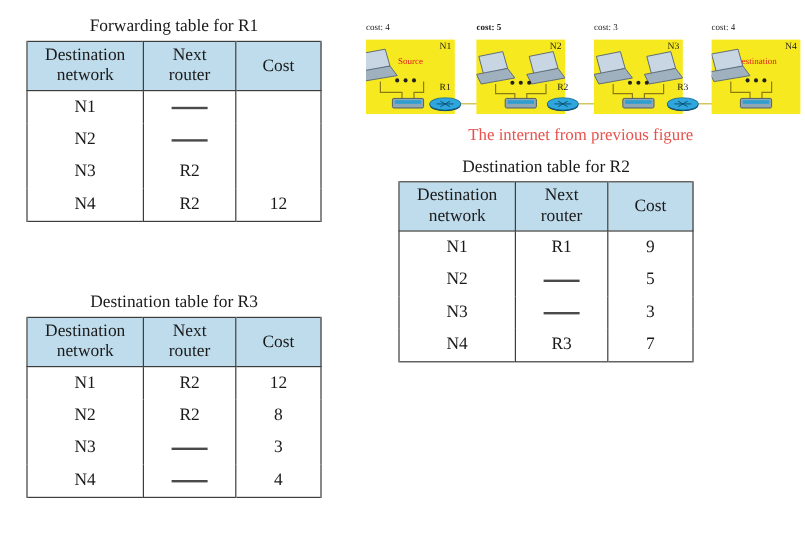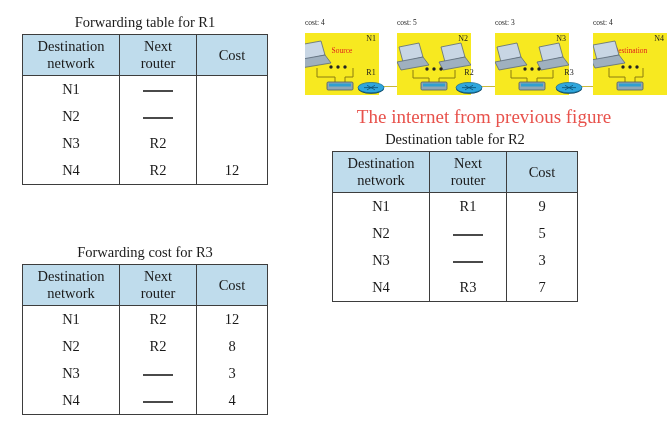--- a/index.html
+++ b/index.html
@@ -126,21 +126,21 @@
     top: 68px;
     height: 1.4px;
     background: #c9b83a;
   }
   .diagram-caption {
     position: absolute;
     left: 297px;
     top: 106px;
     width: 374px;
     text-align: center;
-    font-size: 19px;
+    font-size: 14px;
     color: #e8524c;
   }
 </style>
 </head>
 <body>
 
 <div class="ftable-wrap" style="left:22px; top:14px;">
   <div class="ftable-title">Forwarding table for R1</div>
   <table class="ftable">
     <thead>
@@ -215,21 +215,21 @@
 
   <div class="router" style="left:60px;">
     <div class="router-label">R1</div>
     <svg width="28" height="12" viewBox="0 0 28 12">
       <ellipse cx="14" cy="6.6" rx="13" ry="5.2" fill="#0b3a55"></ellipse>
       <ellipse cx="14" cy="5.6" rx="13" ry="5.2" fill="#2fa6dd" stroke="#11688f" stroke-width="0.7"></ellipse>
       <path d="M7,5.6 L21,5.6 M10,3.3 L18,7.9 M10,7.9 L18,3.3" stroke="#0d4f71" stroke-width="0.8" fill="none"></path>
     </svg>
   </div>
 
-  <div class="net-cost" style="left:100px;">cost: 5</div>
+  <div class="net-cost" style="left:100px;font-weight:bold;">cost: 5</div>
   <div class="net-block" style="left:100px;">
     <div class="net-label">N2</div>
     <svg width="74" height="62" viewBox="0 0 74 62" style="position:absolute;left:0;top:0;">
       <g>
         <polygon points="2,14 22,10 26,24 6,29" fill="#c8d6e4" stroke="#5a6a78" stroke-width="0.8"></polygon>
         <polygon points="0,29 26,24 32,32 4,37" fill="#9fb0bf" stroke="#5a6a78" stroke-width="0.8"></polygon>
         <polygon points="44,14 64,10 68,24 48,29" fill="#c8d6e4" stroke="#5a6a78" stroke-width="0.8"></polygon>
         <polygon points="42,29 68,24 74,32 46,37" fill="#9fb0bf" stroke="#5a6a78" stroke-width="0.8"></polygon>
         <circle cx="30" cy="36" r="1.7" fill="#222"></circle>
         <circle cx="37" cy="36" r="1.7" fill="#222"></circle>
@@ -337,21 +337,21 @@
       <tr>
         <td>N4</td>
         <td class="red">R3</td>
         <td>7</td>
       </tr>
     </tbody>
   </table>
 </div>
 
 <div class="ftable-wrap" style="left:22px; top:244px;">
-  <div class="ftable-title">Forwarding cost for R3</div>
+  <div class="ftable-title">Destination table for R3</div>
   <table class="ftable">
     <thead>
       <tr>
         <th class="col-dest">
           <div>Destination</div>
           <div>network</div>
         </th>
         <th class="col-next">
           <div>Next</div>
           <div>router</div>

